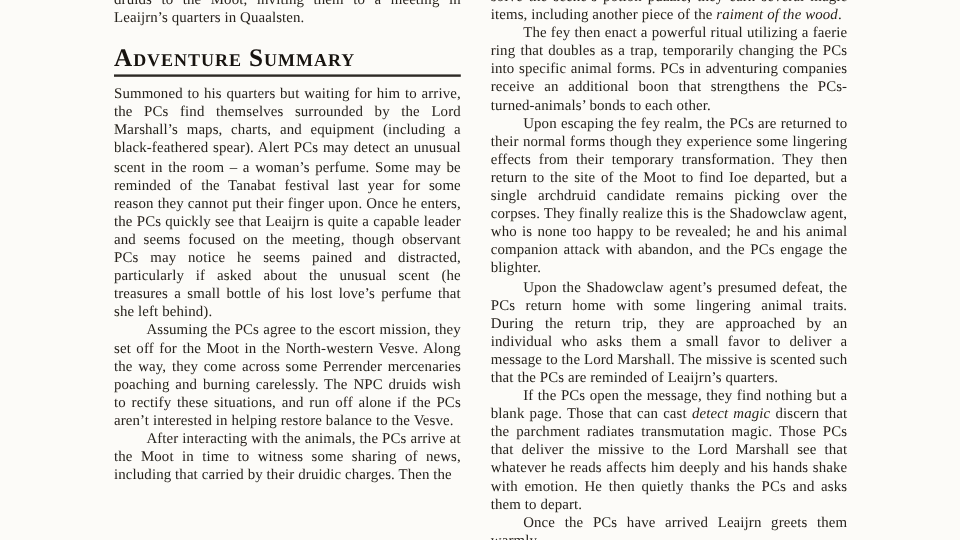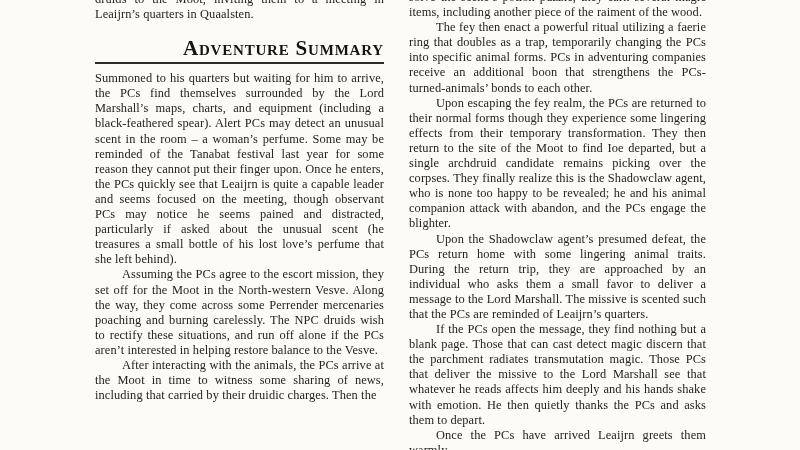--- a/index.html
+++ b/index.html
@@ -16,29 +16,29 @@
     font-size: 12.4px;
     line-height: 15.1px;
     color: #26221c;
     text-align: justify;
     letter-spacing: 0.1px;
   }
   .col-left  { left: 95px;  width: 289px; top: -8px;  }
   .col-right { left: 409px; width: 297px; top: -10px; }
   p.para { margin: 0; padding: 0; }
   p.para.indent { text-indent: 27px; }
-  .it { }
+  .it { font-style: italic; }
   .summary-heading {
     font-family: "Liberation Serif", serif;
     font-variant: small-caps;
     font-weight: 600;
     font-size: 21px;
     line-height: 23px;
     letter-spacing: 0.8px;
-    text-align: right;
+    text-align: left;
     color: #17130f;
     margin-top: 15px;
   }
   .heading-rule {
     height: 0;
     border-top: 2.4px solid #2e2a26;
     margin: 2px 0 7px 0;
   }
 </style>
 </head>

